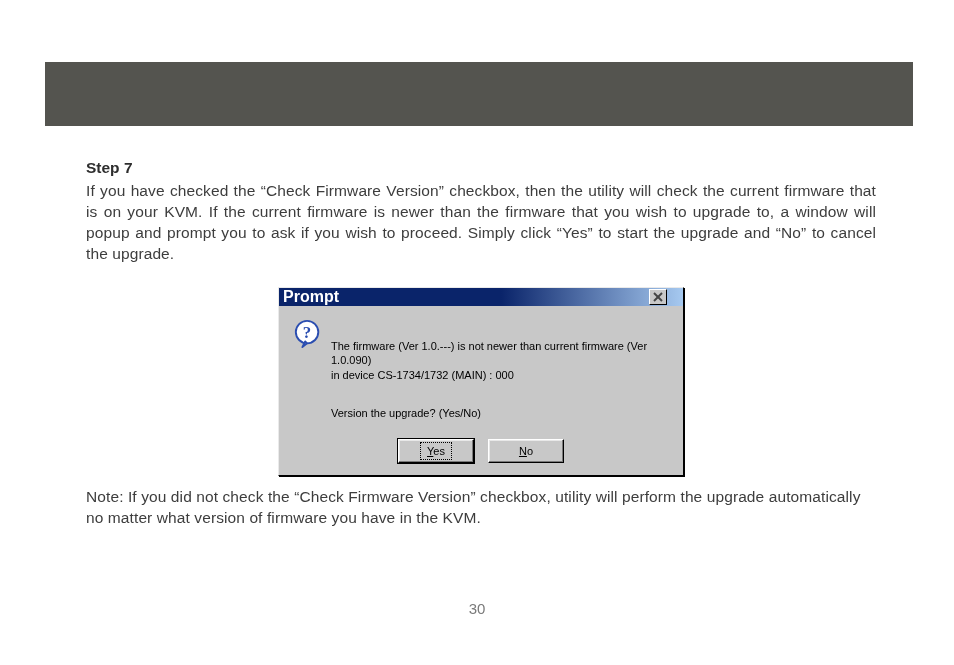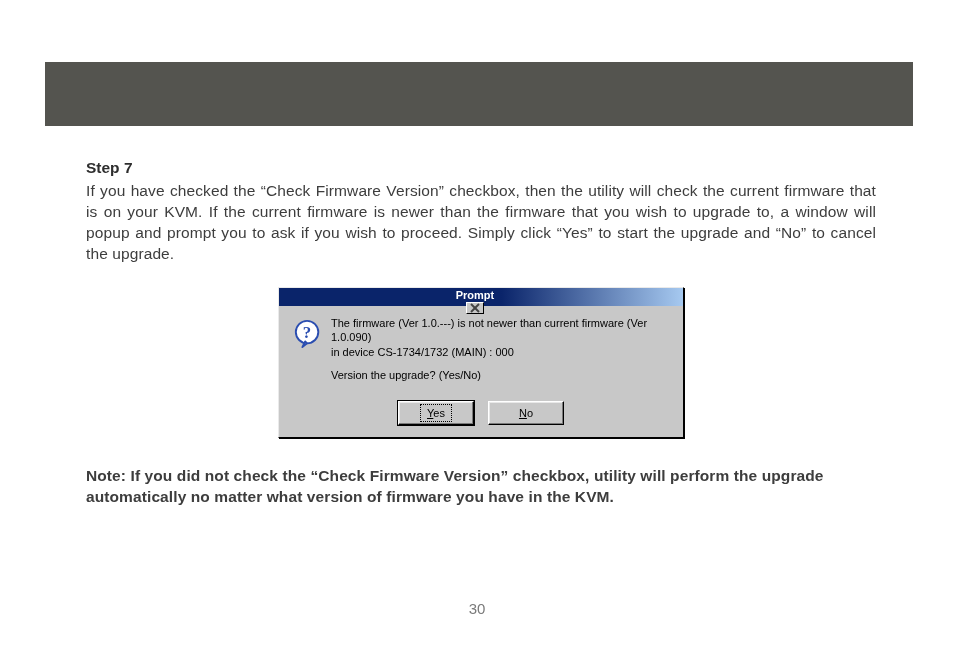--- a/index.html
+++ b/index.html
@@ -39,22 +39,22 @@
     font-weight: bold;
     margin-bottom: 2px;
     color: #2e2e2e;
   }
   .para {
     text-align: justify;
     font-weight: 400;
     letter-spacing: 0.1px;
   }
   .note {
-    margin-top: 28px;
-    font-weight: 700;
+    margin-top: 11px;
+    font-weight: 400;
     letter-spacing: 0.1px;
   }
 
   
   .dialog-wrap {
     width: 100%;
     display: flex;
     justify-content: center;
     margin: 22px 0 10px 0;
   }
@@ -70,22 +70,21 @@
   }
   .titlebar {
     display: flex;
     align-items: center;
     justify-content: space-between;
     height: 18px;
     padding: 0 16px 0 4px;
     background: linear-gradient(to right, #0a246a 0%, #0a246a 55%, #a6c9f0 100%);
     color: #ffffff;
     font-weight: bold;
-    font-size: 11px;
-    flex-direction: column;
+    font-size: 16px;
   }
   .close-btn {
     width: 16px;
     height: 14px;
     background: #c8c8c8;
     border: 1px solid #000;
     border-top-color: #fff;
     border-left-color: #fff;
     display: flex;
     align-items: center;
@@ -106,21 +105,21 @@
   }
   .qmark {
     flex: 0 0 34px;
     display: flex;
     align-items: flex-start;
     justify-content: center;
     padding-top: 2px;
   }
   .qmark svg { width: 30px; height: 30px; }
   .dlg-text { flex: 1; padding-left: 6px; line-height: 1.35; }
-  .dlg-text div { margin-bottom: 8px; }
+  .dlg-text div { margin-bottom: 8px; margin-top: 23px; }
   .btn-row {
     display: flex;
     justify-content: center;
     gap: 14px;
     padding: 6px 0 12px 0;
   }
   .win-btn {
     width: 74px;
     height: 22px;
     background: #c8c8c8;

